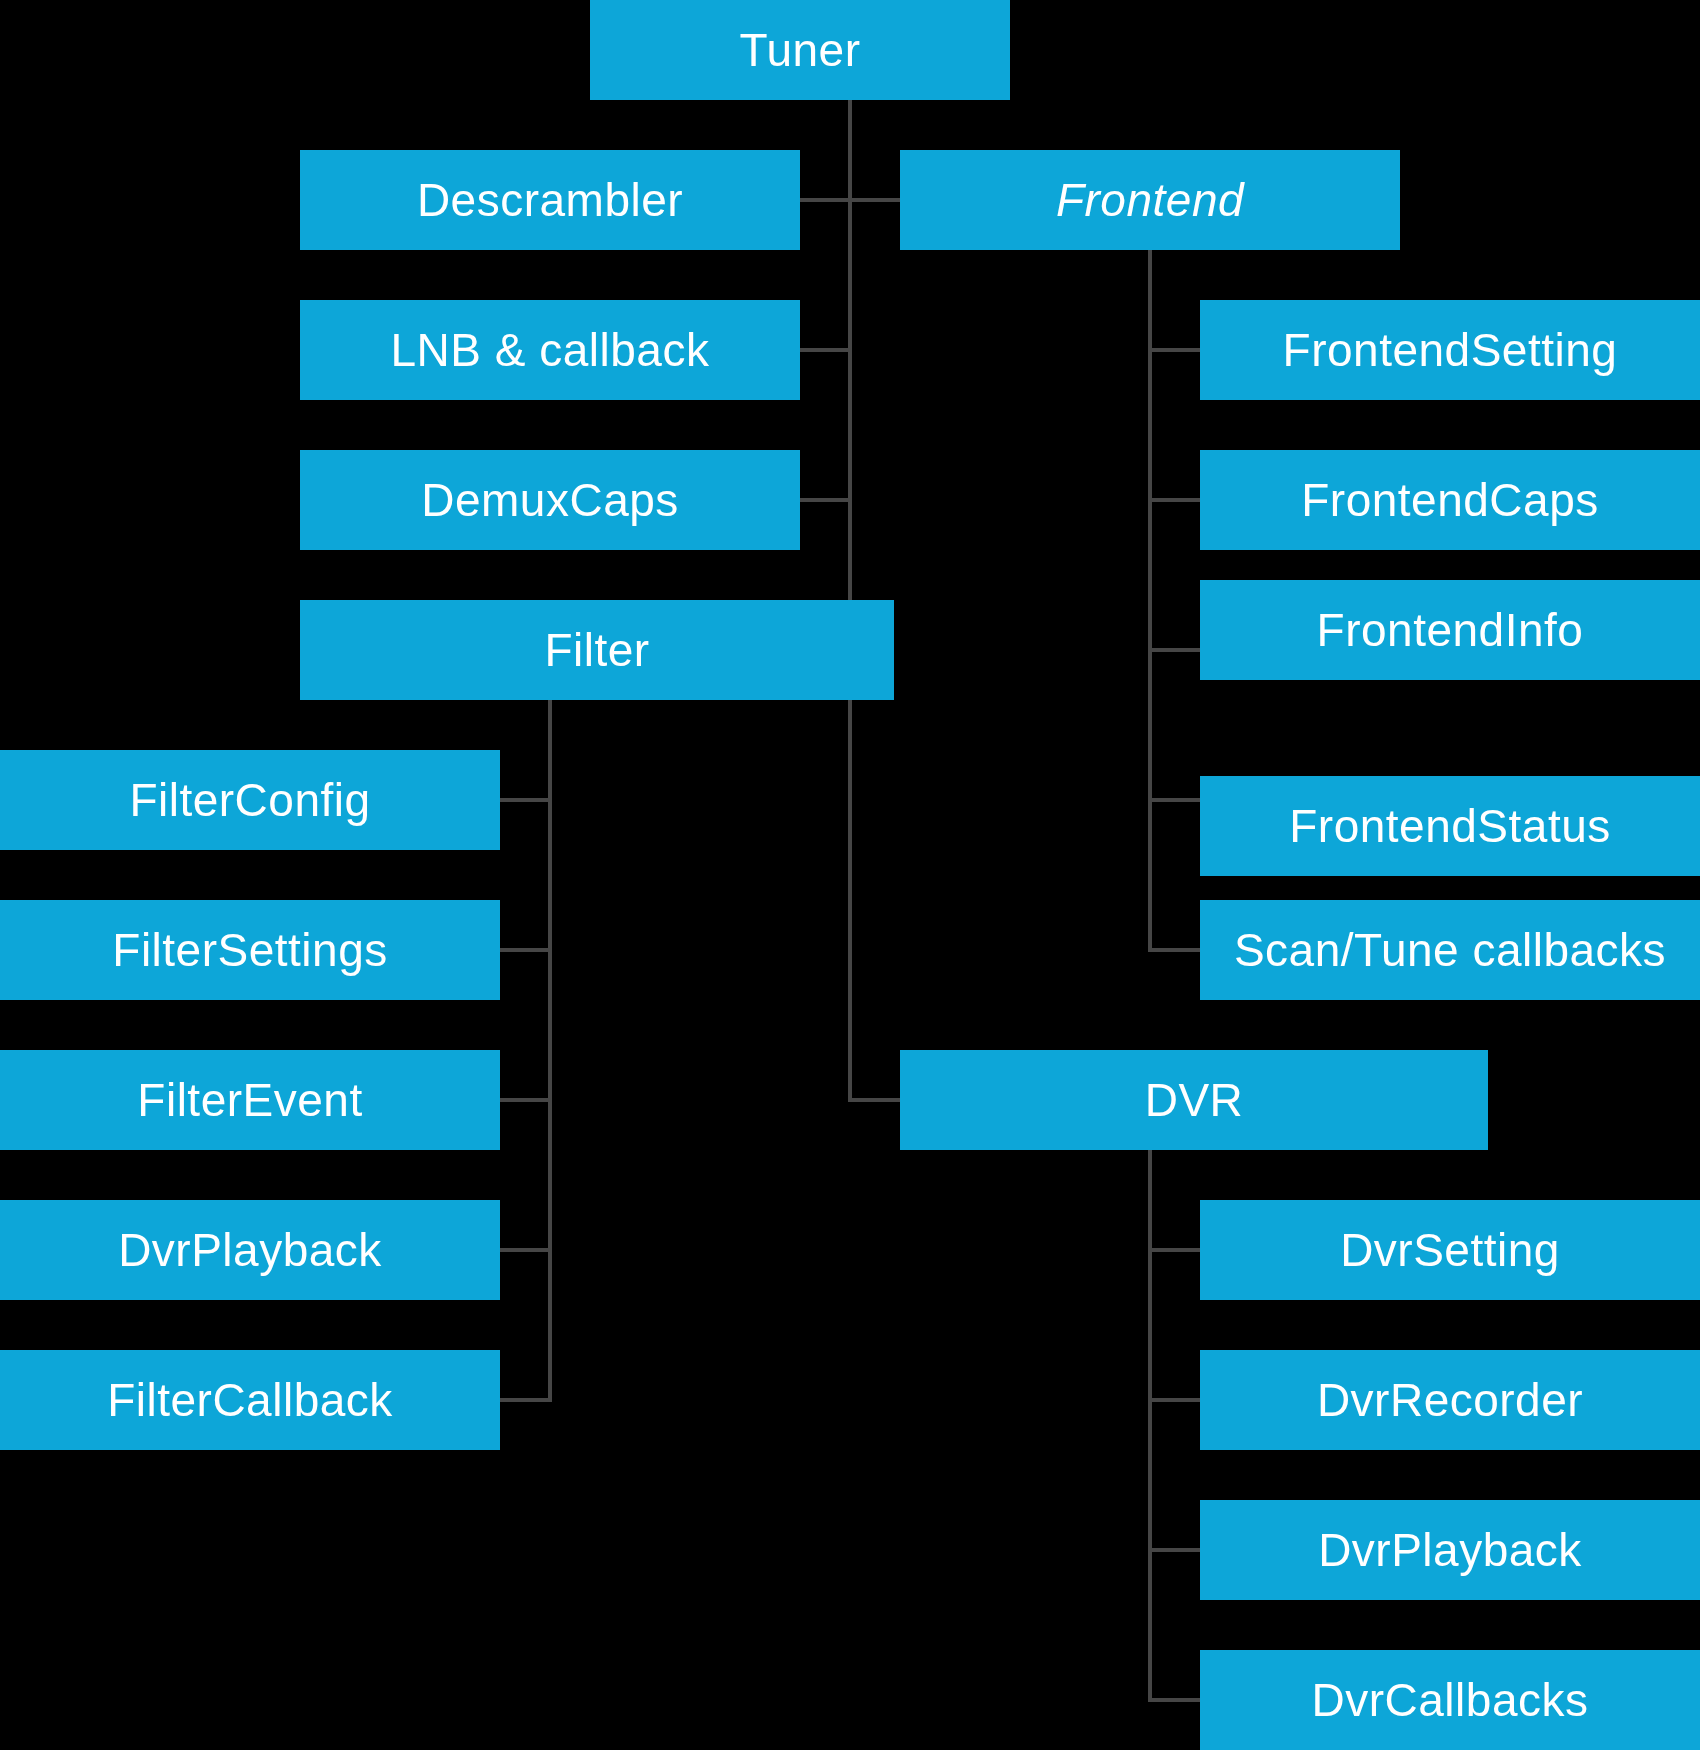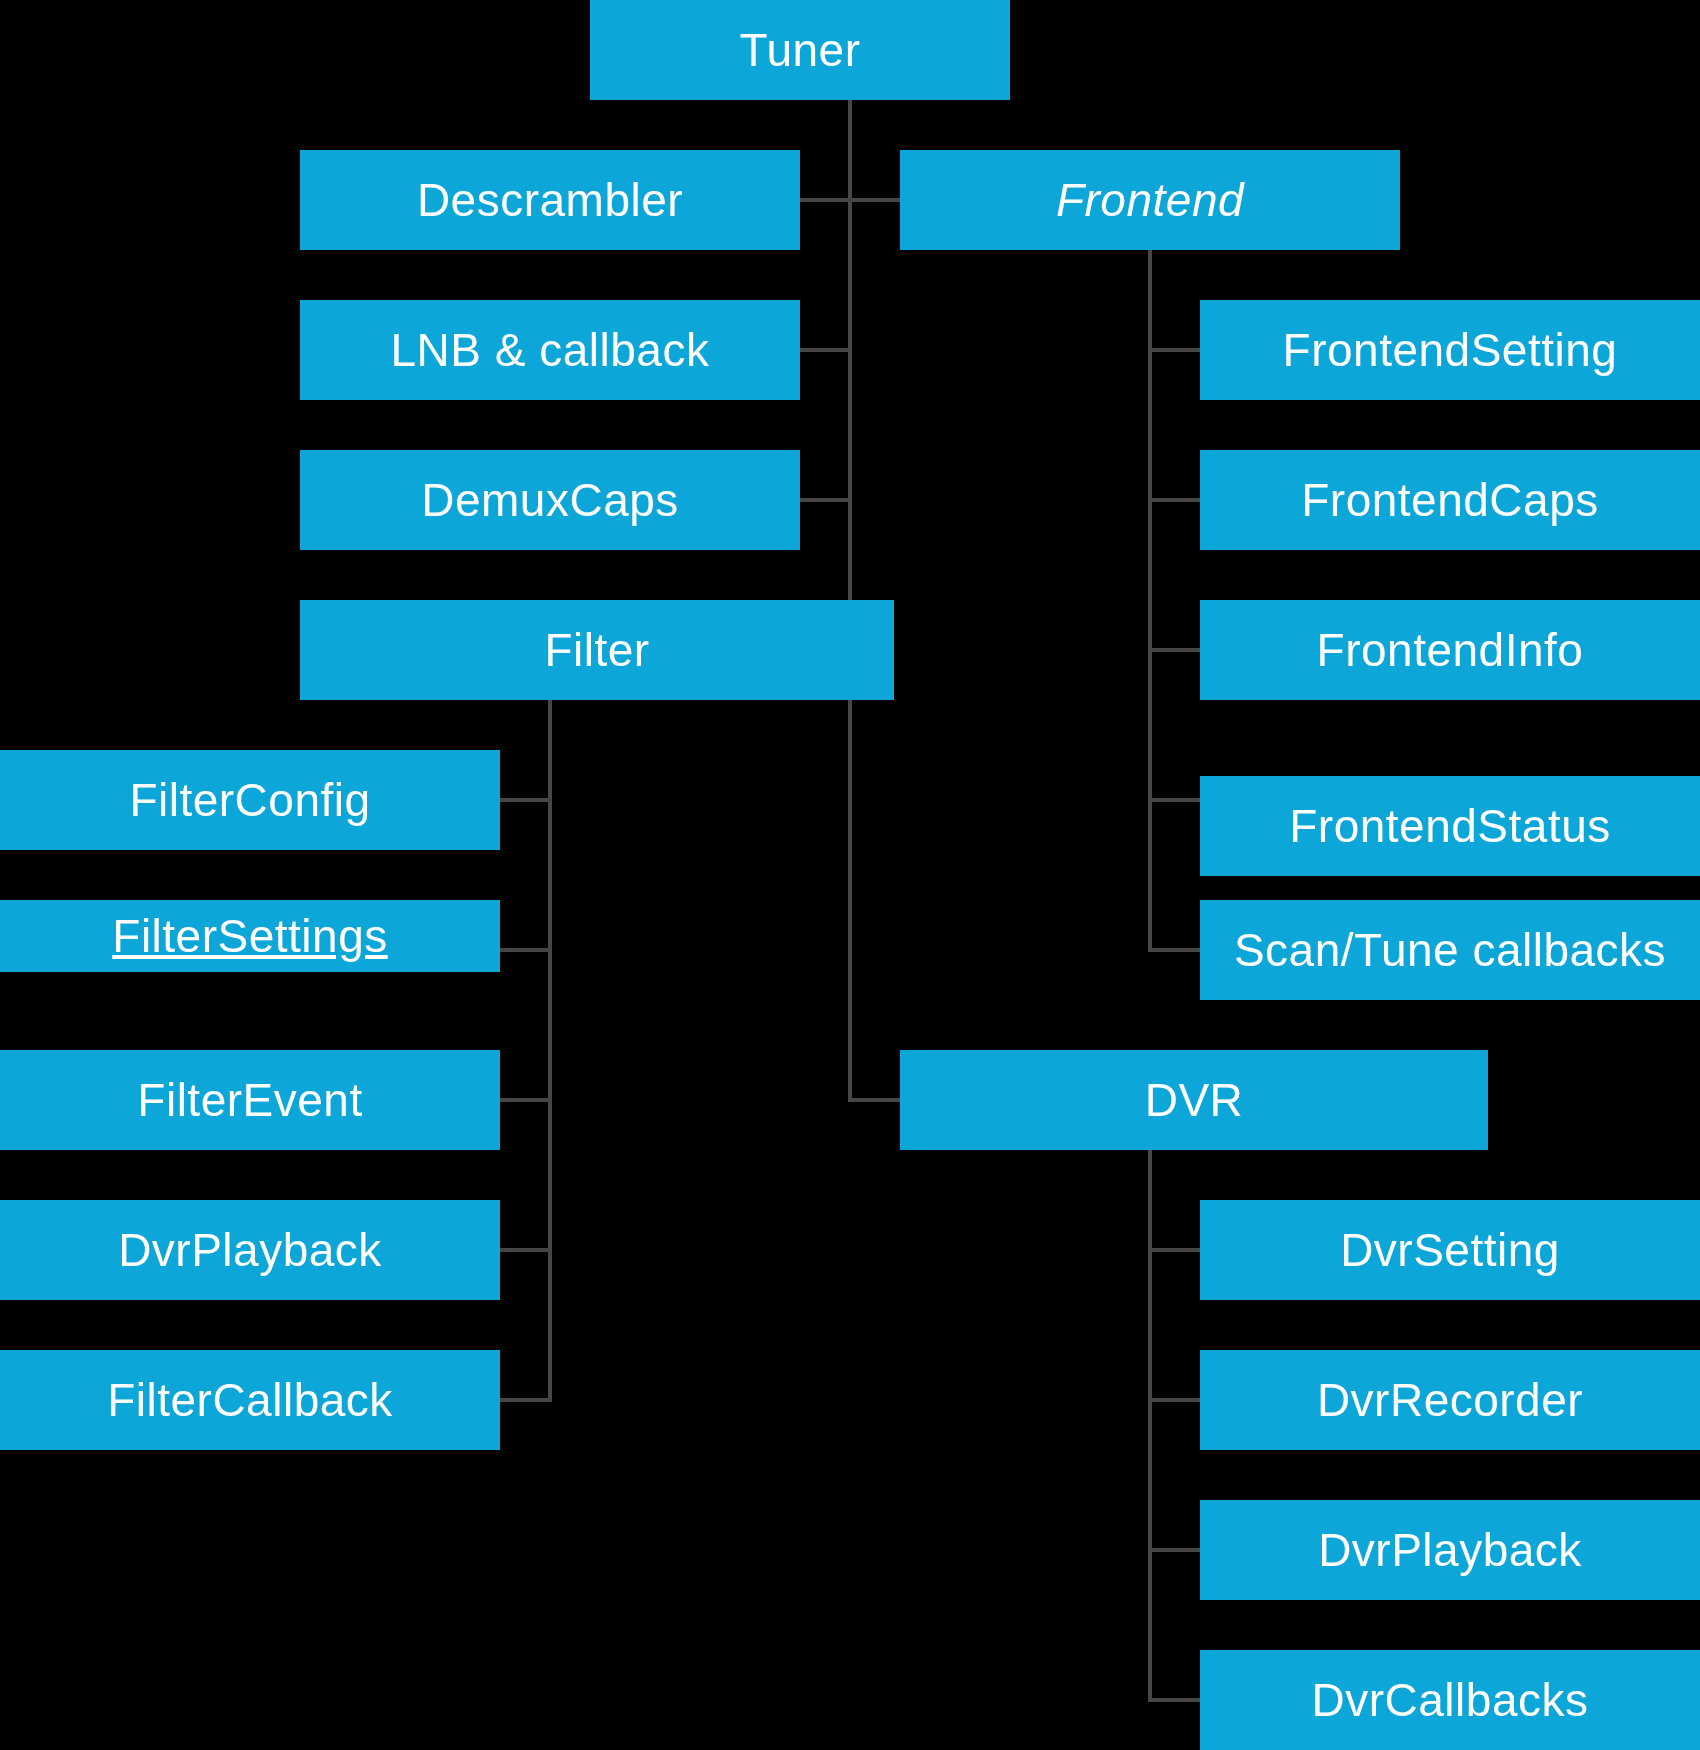--- a/index.html
+++ b/index.html
@@ -59,28 +59,28 @@
     <div class="connector" style="left: 1148px; top: 1248px; width: 52px; height: 4px;"></div>
     <div class="connector" style="left: 1148px; top: 1398px; width: 52px; height: 4px;"></div>
     <div class="connector" style="left: 1148px; top: 1548px; width: 52px; height: 4px;"></div>
     <div class="connector" style="left: 1148px; top: 1698px; width: 52px; height: 4px;"></div>
     <div class="node" style="left: 590px; top: 0px; width: 420px; height: 100px;">Tuner</div>
     <div class="node" style="left: 300px; top: 150px; width: 500px; height: 100px;">Descrambler</div>
     <div class="node" style="left: 300px; top: 300px; width: 500px; height: 100px;">LNB &amp; callback</div>
     <div class="node" style="left: 300px; top: 450px; width: 500px; height: 100px;">DemuxCaps</div>
     <div class="node" style="left: 300px; top: 600px; width: 594px; height: 100px;">Filter</div>
     <div class="node" style="left: 0px; top: 750px; width: 500px; height: 100px;">FilterConfig</div>
-    <div class="node" style="left: 0px; top: 900px; width: 500px; height: 72px; text-decoration: underline;">FilterSettings</div>
+    <div class="node" style="left: 0px; top: 900px; width: 500px; height: 100px;">FilterSettings</div>
     <div class="node" style="left: 0px; top: 1050px; width: 500px; height: 100px;">FilterEvent</div>
     <div class="node" style="left: 0px; top: 1200px; width: 500px; height: 100px;">DvrPlayback</div>
     <div class="node" style="left: 0px; top: 1350px; width: 500px; height: 100px;">FilterCallback</div>
     <div class="node" style="left: 900px; top: 150px; width: 500px; height: 100px; font-style: italic;">Frontend</div>
     <div class="node" style="left: 1200px; top: 300px; width: 500px; height: 100px;">FrontendSetting</div>
     <div class="node" style="left: 1200px; top: 450px; width: 500px; height: 100px;">FrontendCaps</div>
-    <div class="node" style="left: 1200px; top: 600px; width: 500px; height: 100px;">FrontendInfo</div>
+    <div class="node" style="left: 1200px; top: 580px; width: 500px; height: 100px;">FrontendInfo</div>
     <div class="node" style="left: 1200px; top: 776px; width: 500px; height: 100px;">FrontendStatus</div>
     <div class="node" style="left: 1200px; top: 900px; width: 500px; height: 100px;">Scan/Tune callbacks</div>
     <div class="node" style="left: 900px; top: 1050px; width: 588px; height: 100px;">DVR</div>
     <div class="node" style="left: 1200px; top: 1200px; width: 500px; height: 100px;">DvrSetting</div>
     <div class="node" style="left: 1200px; top: 1350px; width: 500px; height: 100px;">DvrRecorder</div>
     <div class="node" style="left: 1200px; top: 1500px; width: 500px; height: 100px;">DvrPlayback</div>
     <div class="node" style="left: 1200px; top: 1650px; width: 500px; height: 100px;">DvrCallbacks</div>
   </div>
 
 </body></html>

